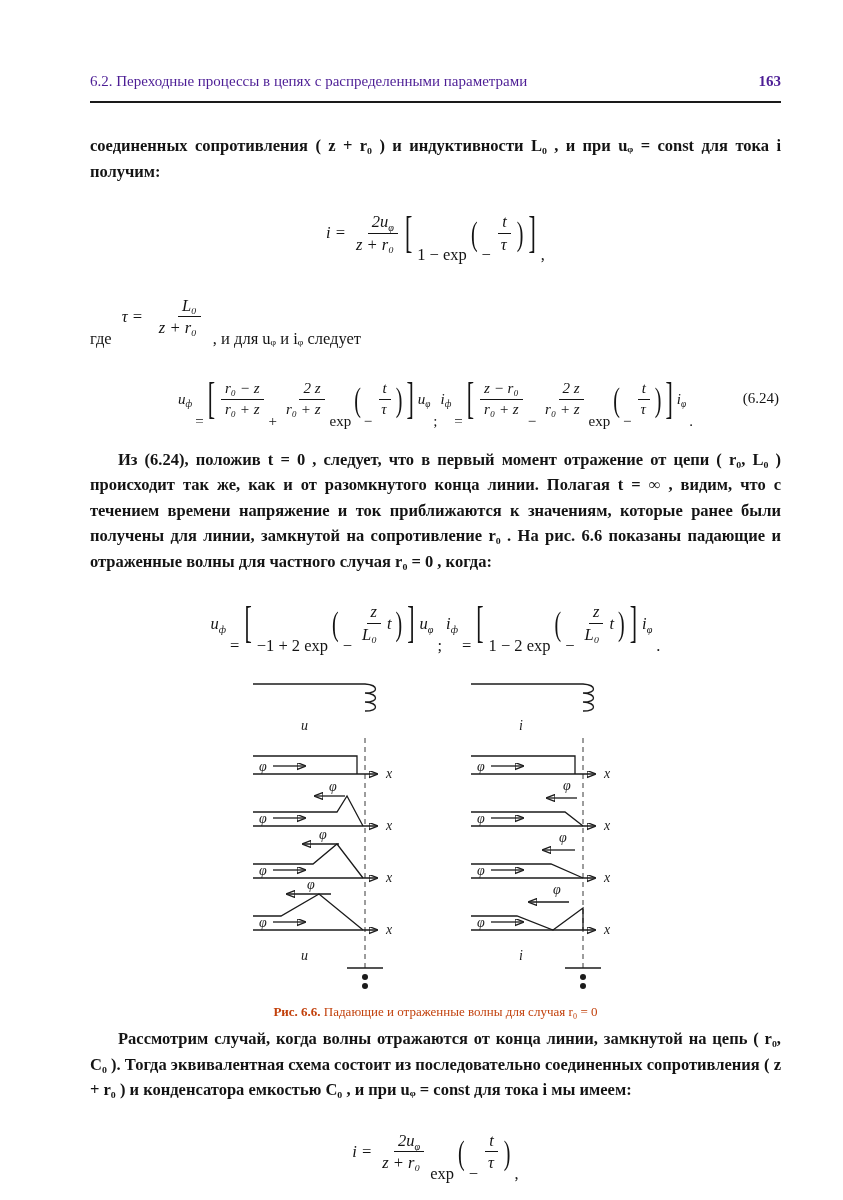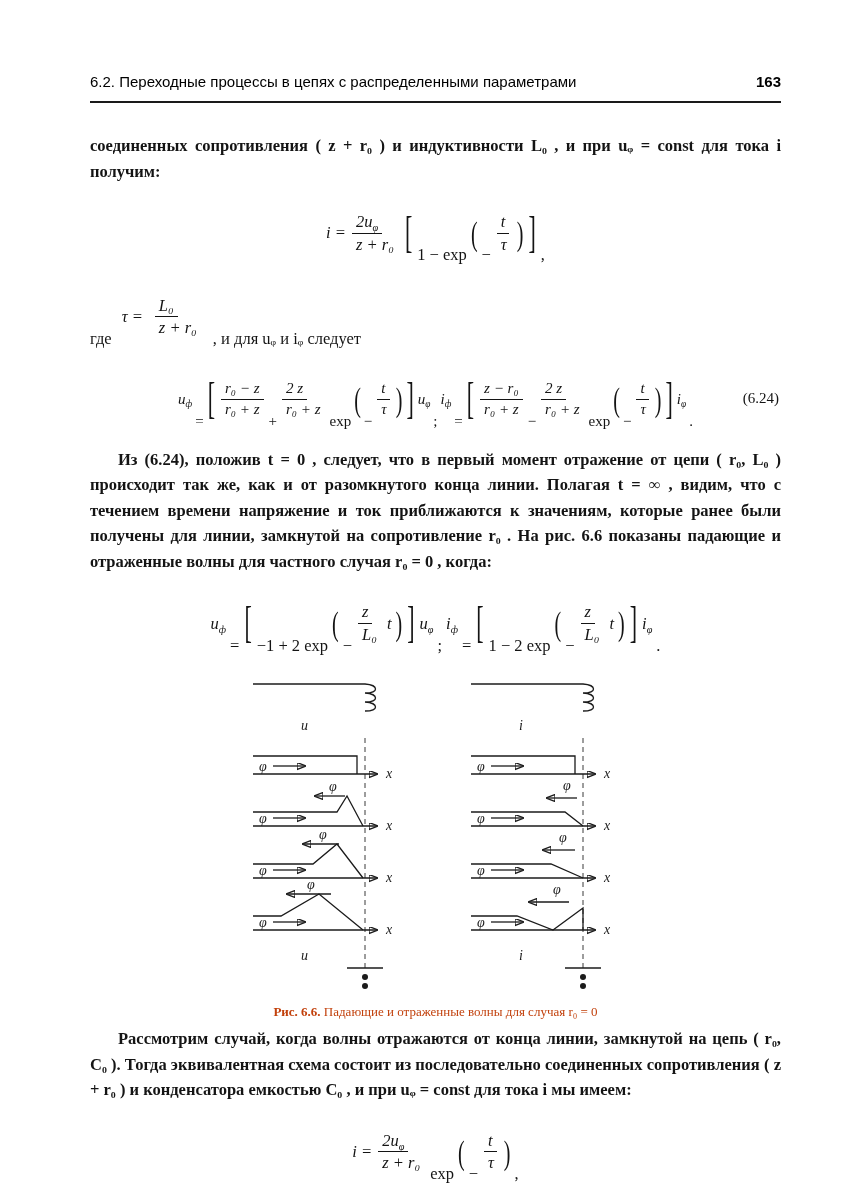--- a/index.html
+++ b/index.html
@@ -5,37 +5,37 @@
   html,body{margin:0;padding:0;background:#ffffff;}
   .page{
     width:843px;height:1200px;margin:0 auto;background:#ffffff;
     box-sizing:border-box;padding:70px 62px 30px 90px;
     font-family:"Liberation Serif","DejaVu Serif",serif;
     font-size:16.5px;line-height:1.55;color:#141414;
     overflow:hidden;position:relative;
   }
   
   .header{display:flex;justify-content:space-between;align-items:flex-end;
-    font-family:Liberation Sans, sans-serif;font-size:15px;color:#000000;}
+    font-family:Liberation Serif, serif;font-size:15px;color:#4c1d95;}
   .page-number{font-weight:bold;font-size:15px;}
   .header-rule{border-top:2px solid #1a1a1a;margin-top:8px;}
   
   .para{text-align:justify;margin:0 0 6px 0;font-weight:bold;}
   .para.first{margin-top:30px;}
   .para.indent{text-indent:28px;}
   
   .formula{display:flex;justify-content:center;align-items:center;margin:14px 0;
     font-size:16.5px;}
   .formula-body{display:inline-flex;align-items:center;gap:4px;white-space:nowrap;}
   .eq-numbered{position:relative;}
   .eq-number{position:absolute;right:2px;top:50%;transform:translateY(-50%);font-style:normal;}
   .var{font-style:italic;}
   .rm{font-style:normal;margin-top:44px;}
   sub{font-size:0.62em;line-height:0;vertical-align:-0.35em;}
-  .frac{display:inline-flex;flex-direction:column;align-items:flex-start;vertical-align:middle;
+  .frac{display:inline-flex;flex-direction:column;align-items:flex-end;vertical-align:middle;
     margin:0 2px;font-style:italic;}
   .frac .num{border-bottom:1px solid #141414;padding:0 4px;line-height:1.3;}
   .frac .den{padding:0 4px;line-height:1.3;}
   .bk{display:inline-block;font-style:normal;font-weight:300;font-size:22px;line-height:1;
     transform:scaleY(2.0);padding:0 1px;}
   .pr{display:inline-block;font-style:normal;font-weight:300;font-size:20px;line-height:1;
     transform:scaleY(1.7);}
   .whereline{display:flex;align-items:center;gap:10px;margin:10px 0 8px 0;}
   .f624{font-size:15px;}
   .f624 .formula-body{gap:3px;}

